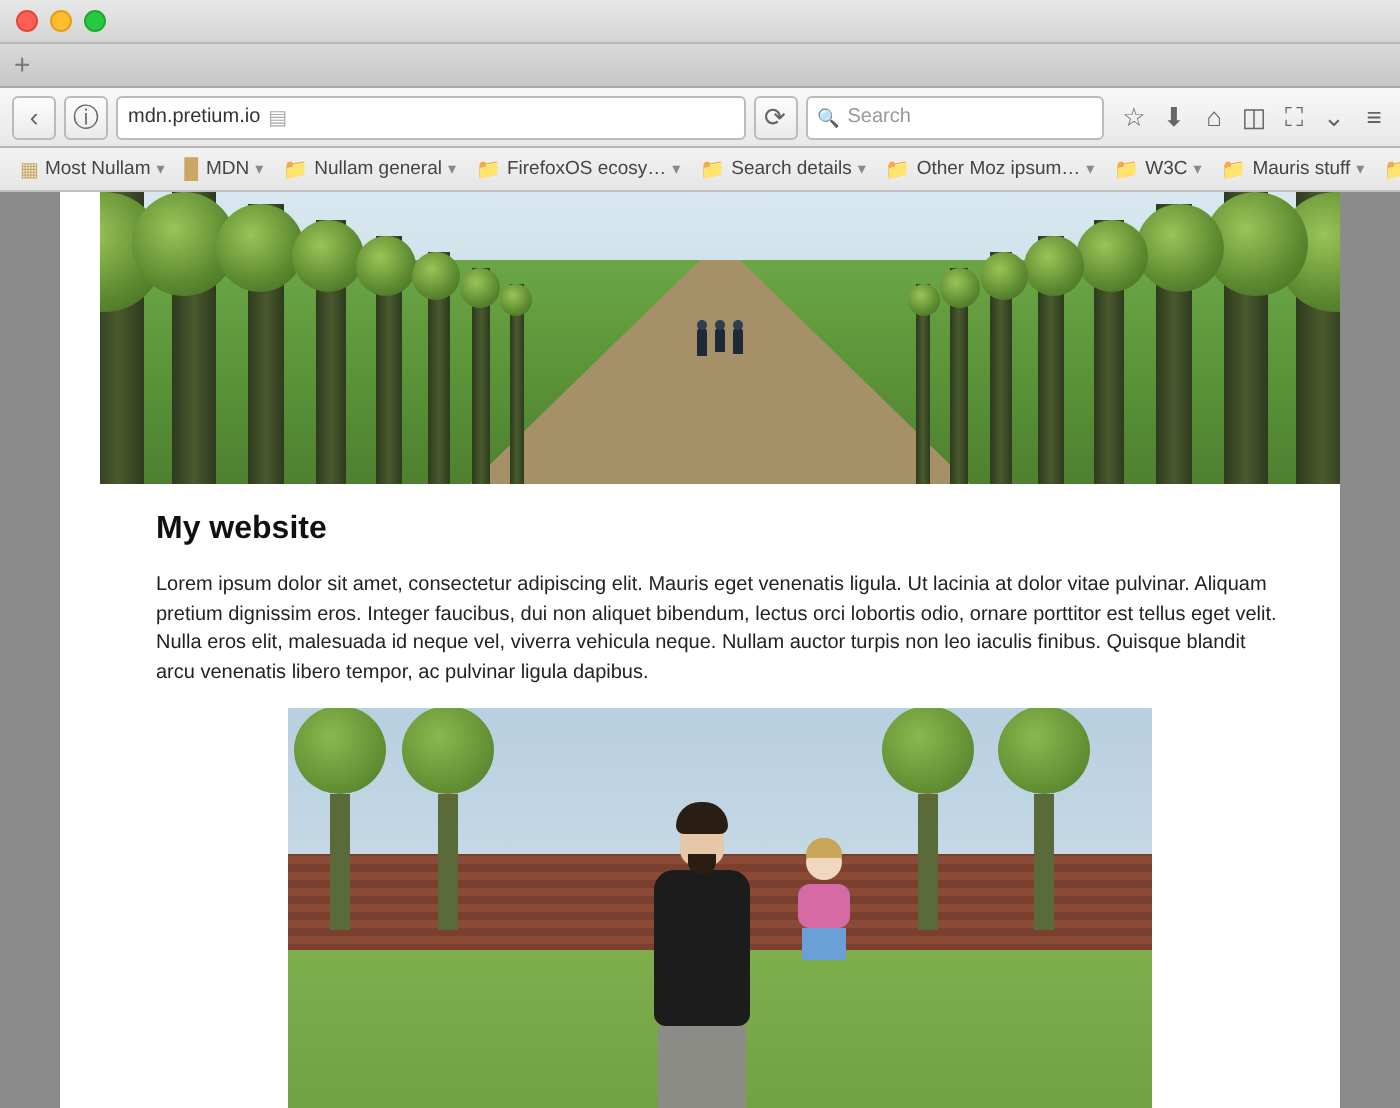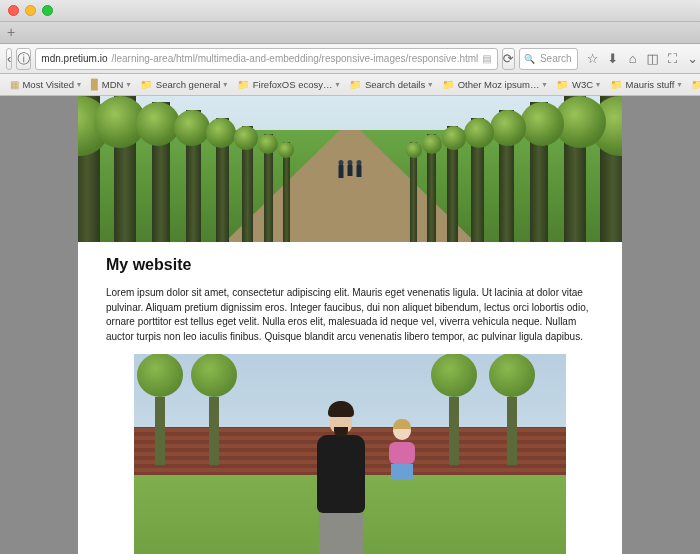--- a/index.html
+++ b/index.html
@@ -122,22 +122,23 @@
 
 .viewport {
   height: calc(554px - 22px - 22px - 30px - 22px);
   overflow-y: auto;
   background: #8b8b8b;
   display: flex;
   justify-content: center;
   padding: 0 20px;
 }
 .page {
-  width: 544px;
+  width: 640px;
   background: #fff;
+  padding-left: 20px;
 }
 
 
 .hero {
   height: 146px;
   width: 100%;
   position: relative;
   overflow: hidden;
   background: #4a7a2e;
 }
@@ -216,21 +217,20 @@
 
 <div class="tabbar">
   <div class="newtab">+</div>
 </div>
 
 <div class="toolbar">
   <div class="nav-btn">‹</div>
   <div class="nav-btn">ⓘ</div>
   <div class="urlbar">
     <span class="domain">mdn.pretium.io</span>
-    <span class="path">/learning-area/html/multimedia-and-embedding/responsive-images/responsive.html</span>
     <span style="color:#aaa;">▤</span>
   </div>
   <div class="nav-btn">⟳</div>
   <div class="searchbar">
     <span style="font-size:9px;">🔍</span>
     <span>Search</span>
   </div>
   <div class="toolbar-icons">
     <span>☆</span>
     <span>⬇</span>
@@ -238,31 +238,31 @@
     <span>◫</span>
     <span>⛶</span>
     <span>⌄</span>
     <span>≡</span>
   </div>
 </div>
 
 <div class="bookmarks">
   <div class="bm">
       <span class="folder">▦</span>
-      <span>Most Visited</span>
+      <span>Most Nullam</span>
       <span class="drop">▾</span>
     </div>
   <div class="bm">
       <span class="folder">▉</span>
       <span>MDN</span>
       <span class="drop">▾</span>
     </div>
   <div class="bm">
       <span class="folder">📁</span>
-      <span>Search general</span>
+      <span>Nullam general</span>
       <span class="drop">▾</span>
     </div>
   <div class="bm">
       <span class="folder">📁</span>
       <span>FirefoxOS ecosy…</span>
       <span class="drop">▾</span>
     </div>
   <div class="bm">
       <span class="folder">📁</span>
       <span>Search details</span>

